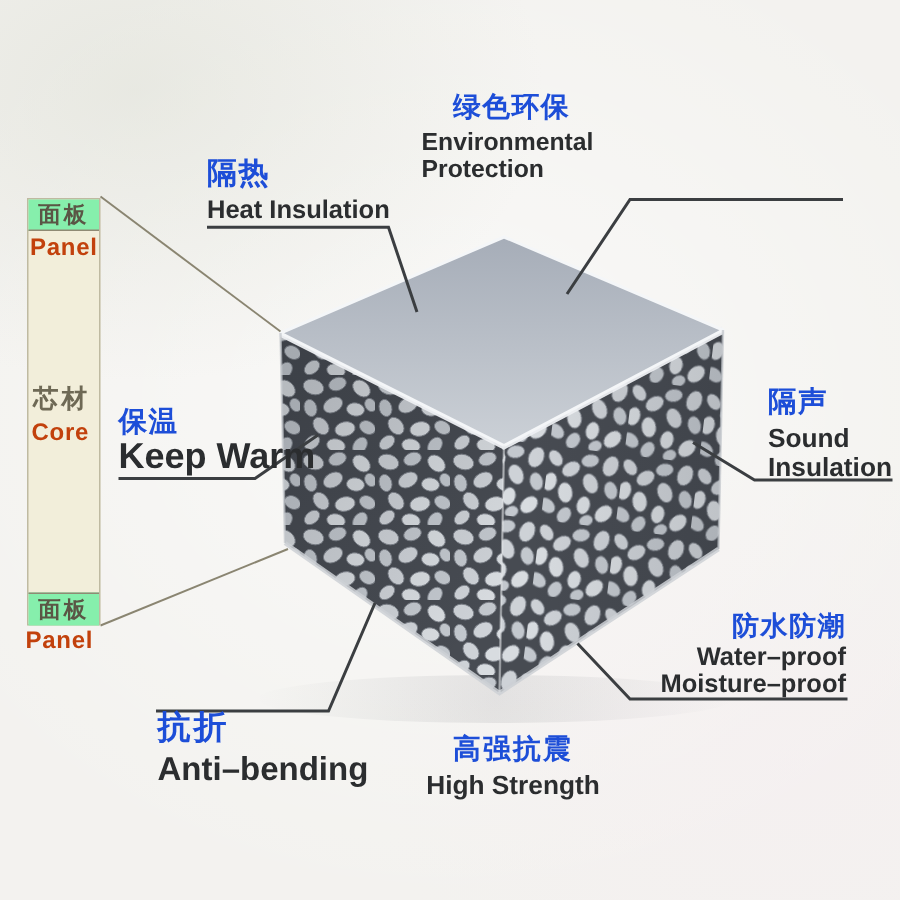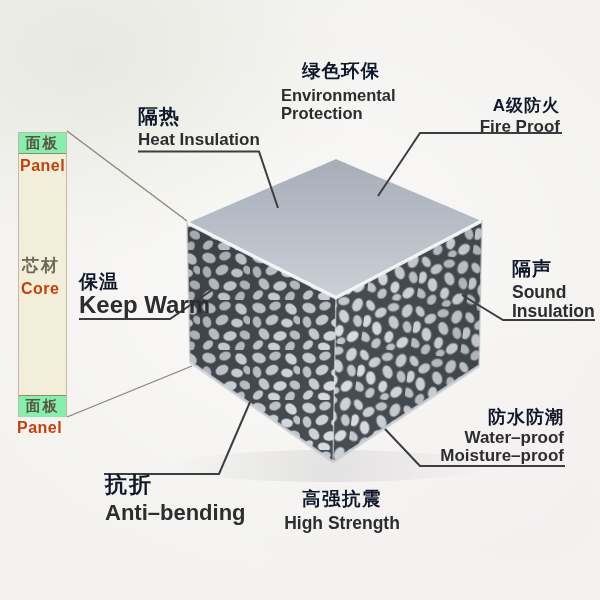--- a/index.html
+++ b/index.html
@@ -14,21 +14,21 @@
     background:
       radial-gradient(420px 300px at 15% 10%, rgba(214,217,204,.40), transparent 65%),
       radial-gradient(430px 320px at 88% 85%, rgba(246,238,241,.55), transparent 65%),
       radial-gradient(560px 470px at 50% 45%, rgba(255,255,255,.55), transparent 72%);
   }
   .cube-svg{position:absolute;left:0;top:0;}
   .bead{stroke:#7d828a;stroke-width:.6;}
   .bd-a{fill:#ced2d7;} .bd-b{fill:#c3c8ce;} .bd-c{fill:#d8dce0;}
 
   .callout{position:absolute;line-height:1.12;}
-  .callout .zh{font-weight:600;letter-spacing:1px;color:#0f172a;}
+  .callout .zh{font-weight:600;letter-spacing:1px;color:#1d4ed8;}
   .callout .en{font-weight:bold;color:#2b2d2f;}
 
   .co-env{left:281px;top:61px;width:120px;}
   .co-env .zh{font-size:18.5px;text-align:center;margin-bottom:4px;}
   .co-env .en{font-size:16.5px;line-height:18px;}
 
   .co-heat{left:138px;top:105px;}
   .co-heat .zh{font-size:20px;margin-bottom:3px;}
   .co-heat .en{font-size:17px;}
 
@@ -156,24 +156,20 @@
     <div class="zh">绿色环保</div>
     <div class="en">Environmental</div>
     <div class="en">Protection</div>
   </div>
 
   <div class="callout co-heat">
     <div class="zh">隔热</div>
     <div class="en">Heat Insulation</div>
   </div>
 
-  <div class="callout co-fire">
-    <div class="zh">A级防火</div>
-    <div class="en">Fire Proof</div>
-  </div>
 
   <div class="callout co-sound">
     <div class="zh">隔声</div>
     <div class="en">Sound</div>
     <div class="en">Insulation</div>
   </div>
 
   <div class="callout co-warm">
     <div class="zh">保温</div>
     <div class="en">Keep Warm</div>

